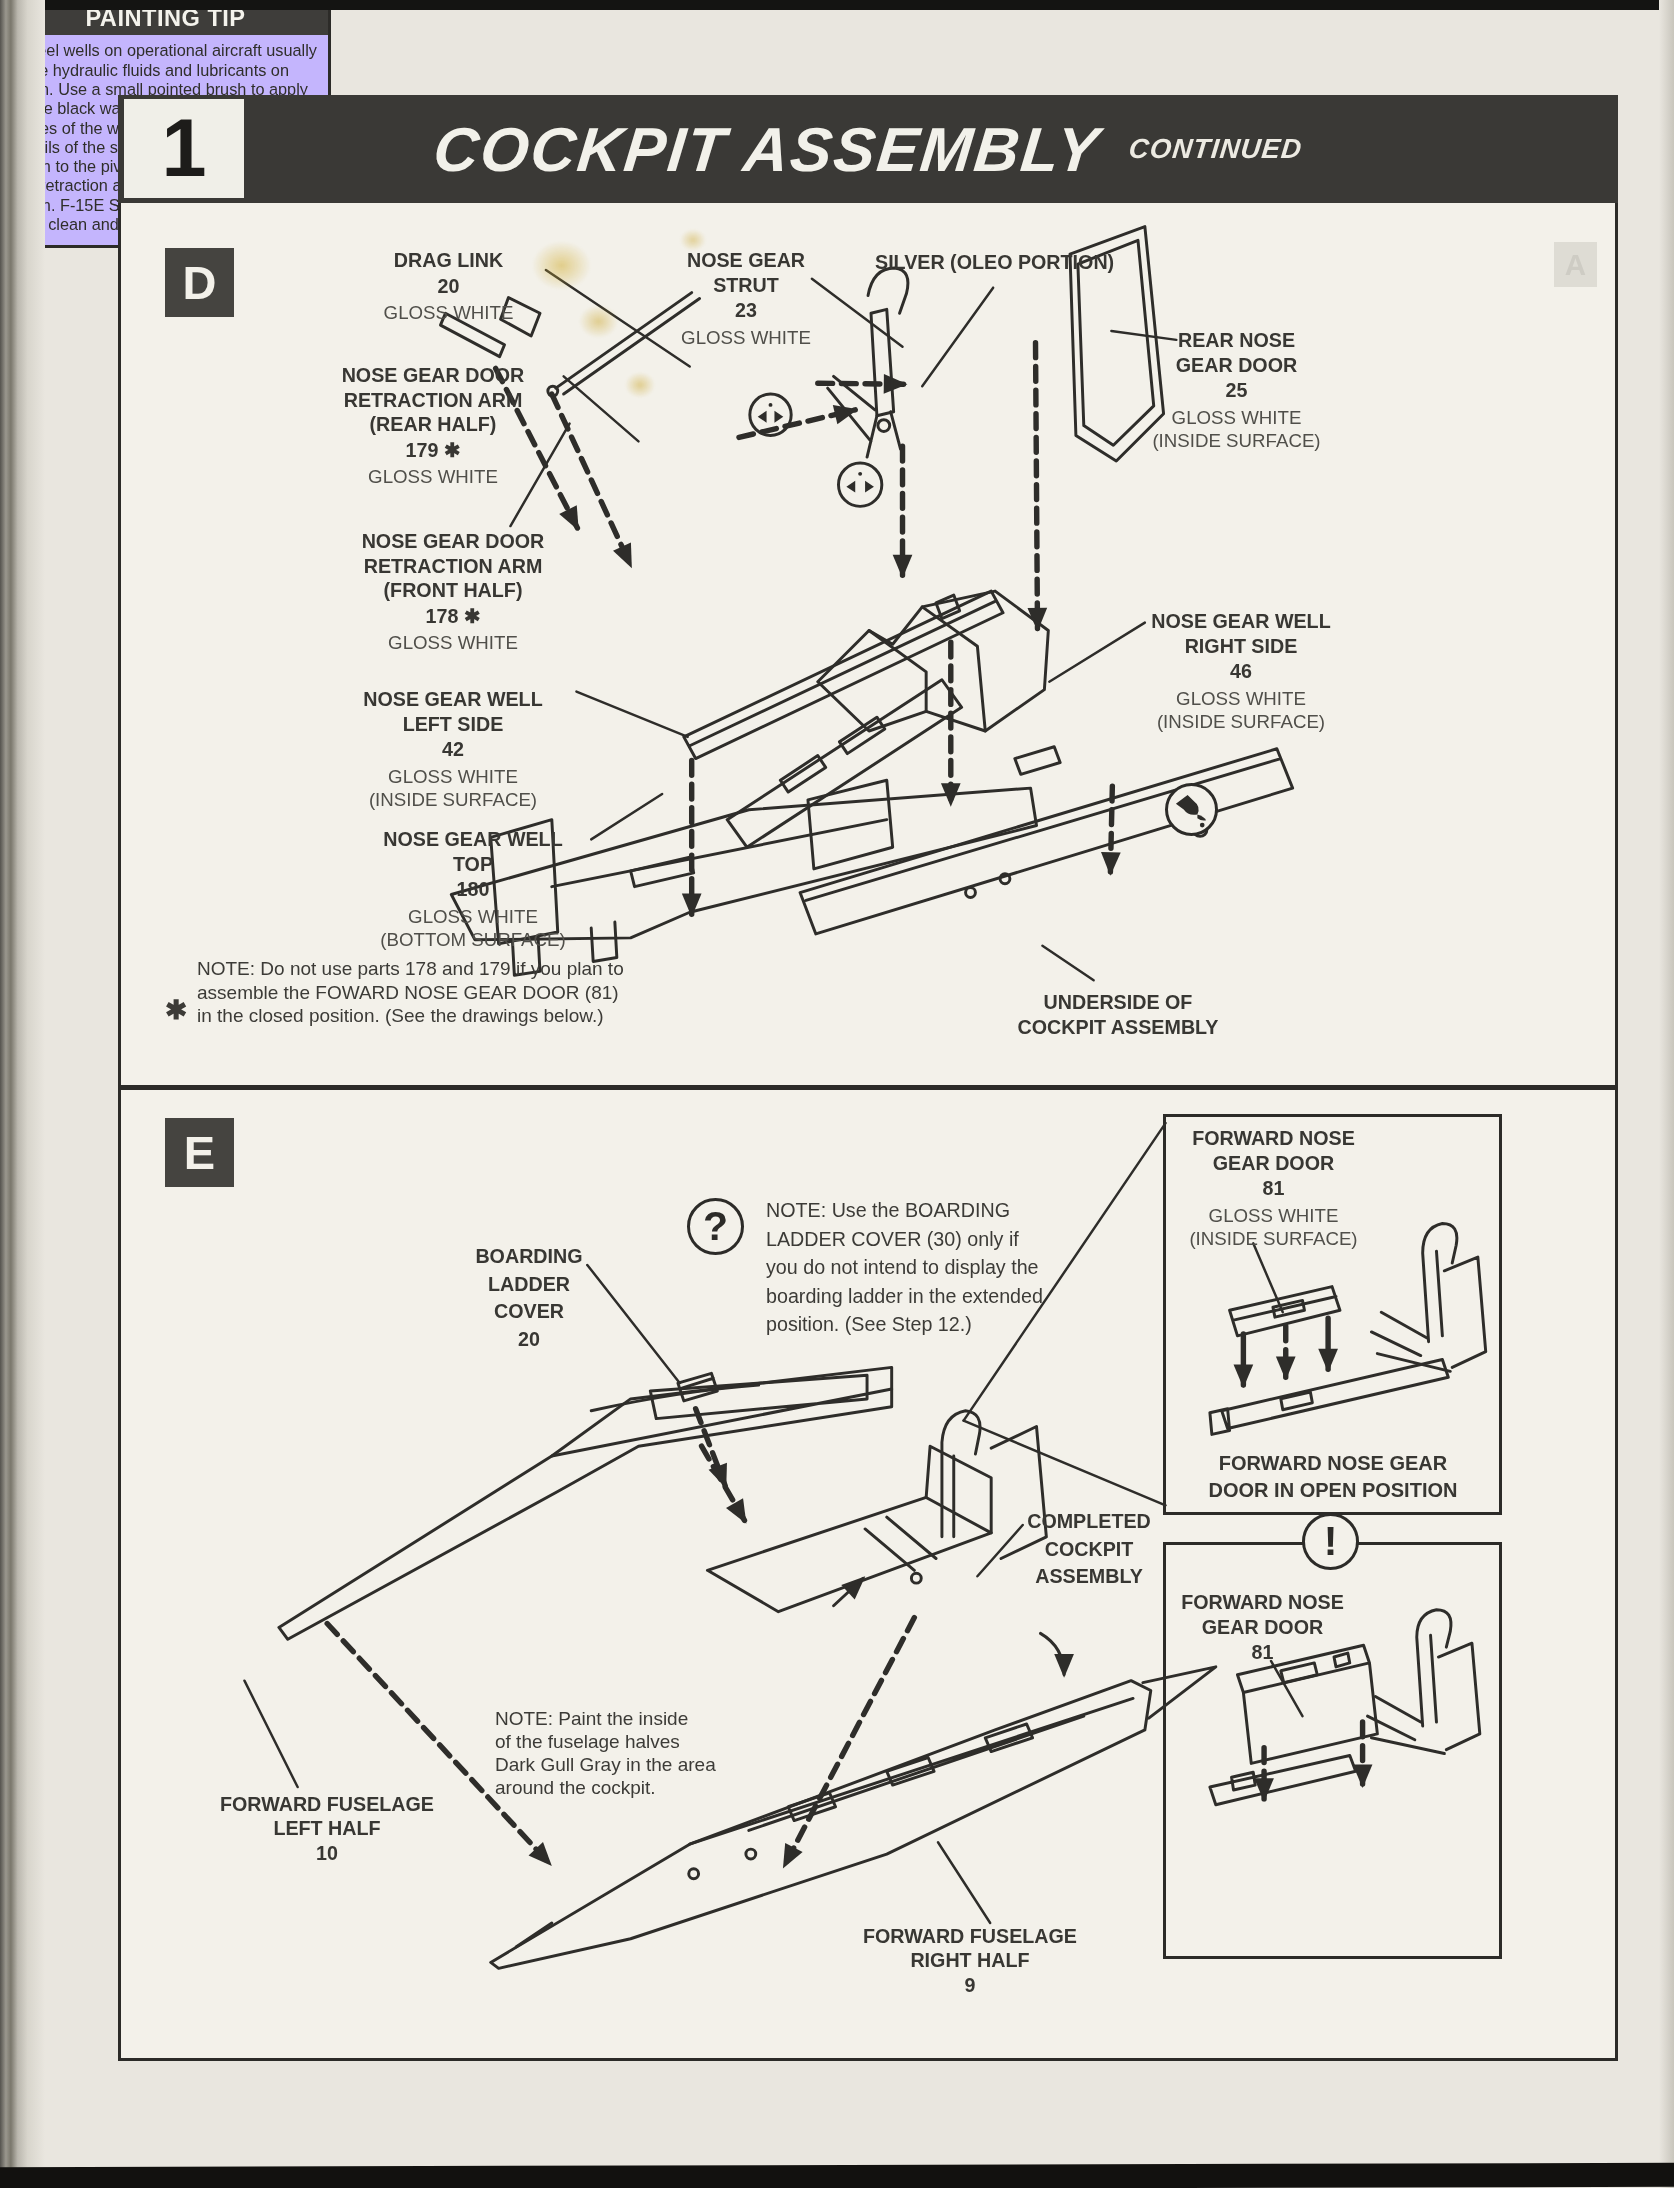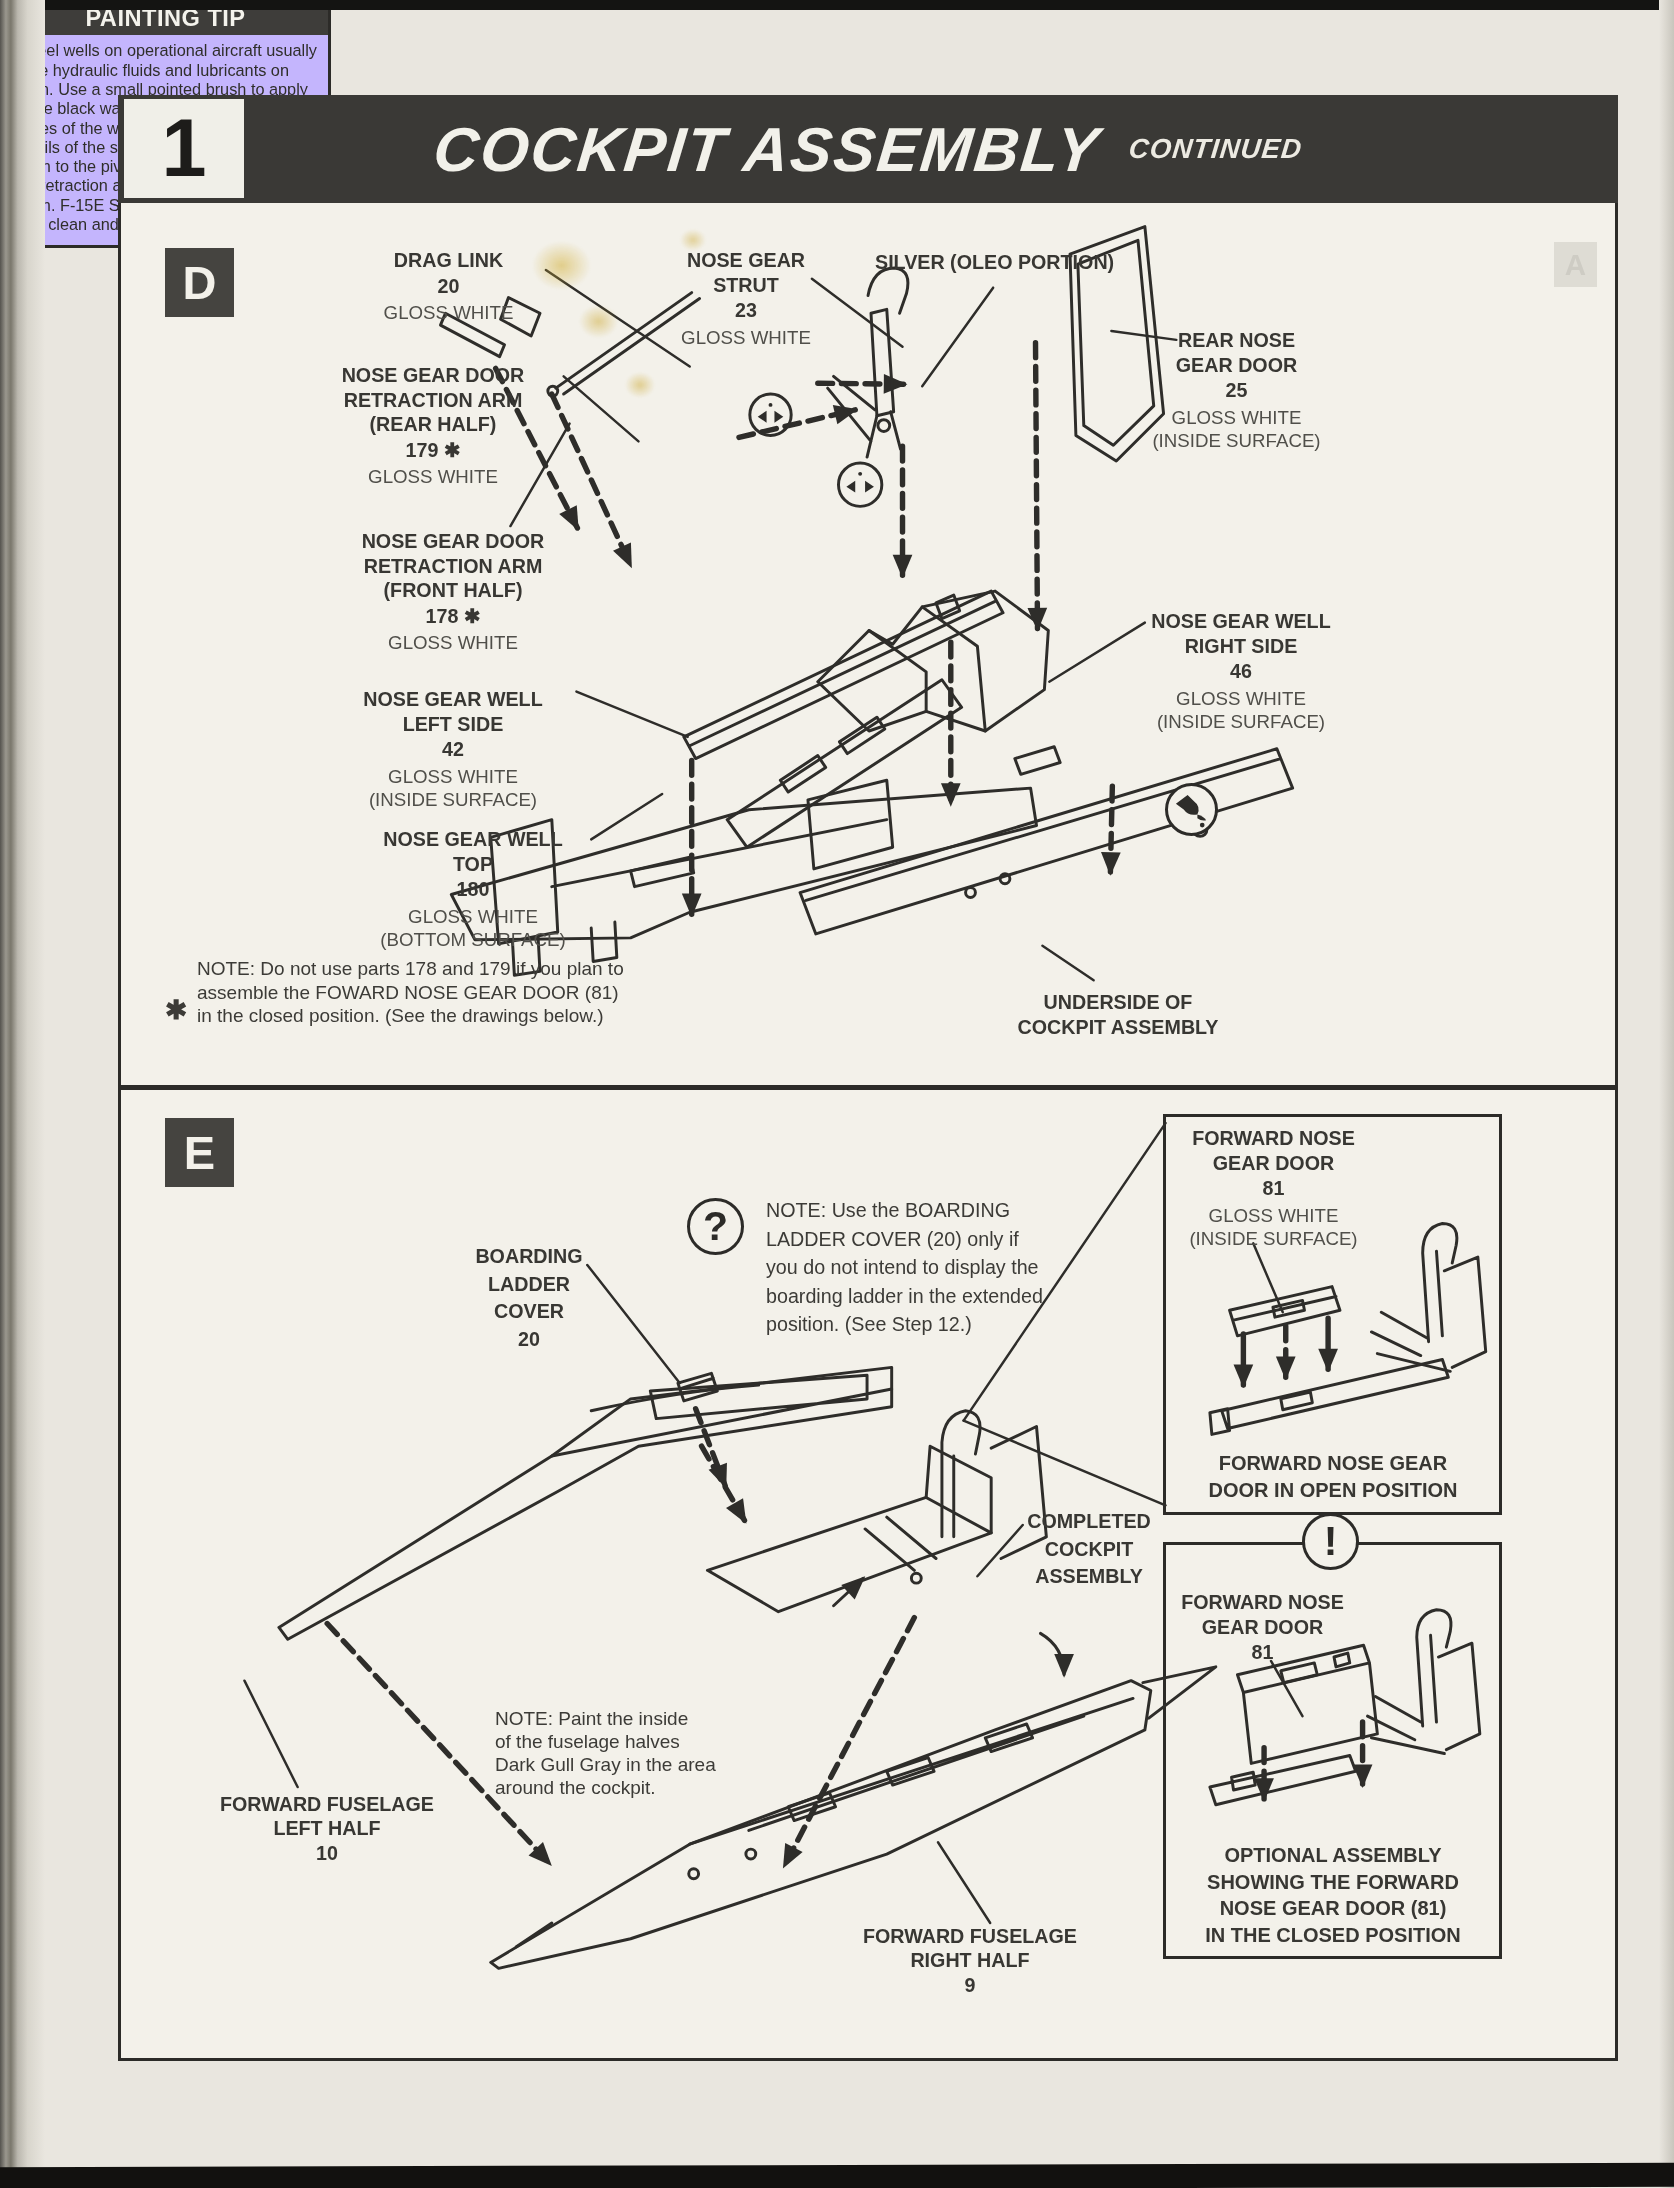--- a/index.html
+++ b/index.html
@@ -306,21 +306,21 @@
   <div class="partlbl" style="left:438px;top:1243px;width:182px;">
     <span class="pname" style="line-height:27.6px;">BOARDING
 LADDER
 COVER</span>
     <span class="pnum">20</span>
   </div>
   <div class="circ-icon" style="left:687px;top:1198px;width:57px;height:57px;">
     <span style="font-weight:900;font-size:41px;color:#2c2b28;">?</span>
   </div>
   <div class="note" style="left:766px;top:1196px;width:424px;font-size:19.7px;line-height:28.6px;">NOTE:  Use the BOARDING
-LADDER COVER (20) only if
+LADDER COVER (30) only if
 you do not intend to display the
 boarding ladder in the extended
 position.  (See Step 12.)</div>
 
   <div class="caption" style="left:1003px;top:1508px;width:172px;font-size:19.7px;line-height:27.6px;">COMPLETED
 COCKPIT
 ASSEMBLY</div>
   <div class="note" style="left:495px;top:1683px;width:335px;font-size:19px;line-height:23px;margin-top:24px;">NOTE:  Paint the inside
 of the fuselage halves
 Dark Gull Gray in the area
@@ -350,24 +350,20 @@
 
   <div class="callout-box" style="left:1163px;top:1542px;width:339px;height:417px;"></div>
   <div class="circ-icon" style="left:1302px;top:1513px;width:57px;height:57px;">
     <span style="font-weight:900;font-size:41px;color:#2c2b28;">!</span>
   </div>
   <div class="partlbl" style="left:1174px;top:1590px;width:177px;">
     <span class="pname">FORWARD NOSE
 GEAR DOOR</span>
     <span class="pnum">81</span>
   </div>
-  <div class="caption" style="left:1194px;top:1842px;width:278px;">OPTIONAL ASSEMBLY
-SHOWING THE FORWARD
-NOSE GEAR DOOR (81)
-IN THE CLOSED POSITION</div>
 
   <div class="stain" style="left:532px;top:241px;width:59px;height:49px;background:radial-gradient(closest-side,rgba(210,176,58,.55),rgba(210,176,58,0));"></div>
   <div class="stain" style="left:579px;top:305px;width:39px;height:33px;background:radial-gradient(closest-side,rgba(205,170,55,.5),rgba(205,170,55,0));"></div>
   <div class="stain" style="left:625px;top:372px;width:29.6px;height:25.6px;background:radial-gradient(closest-side,rgba(205,170,55,.5),rgba(205,170,55,0));"></div>
   <div class="stain" style="left:680px;top:229px;width:25.6px;height:21.7px;background:radial-gradient(closest-side,rgba(205,170,55,.45),rgba(205,170,55,0));"></div>
 
 </div>
 
 
 </body></html>

